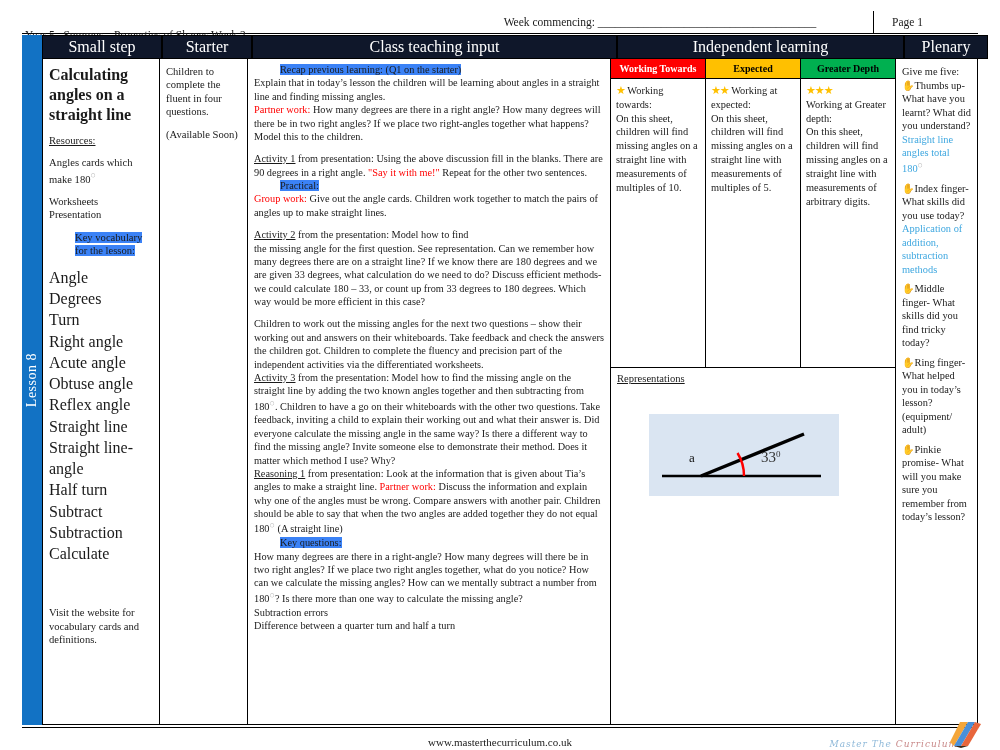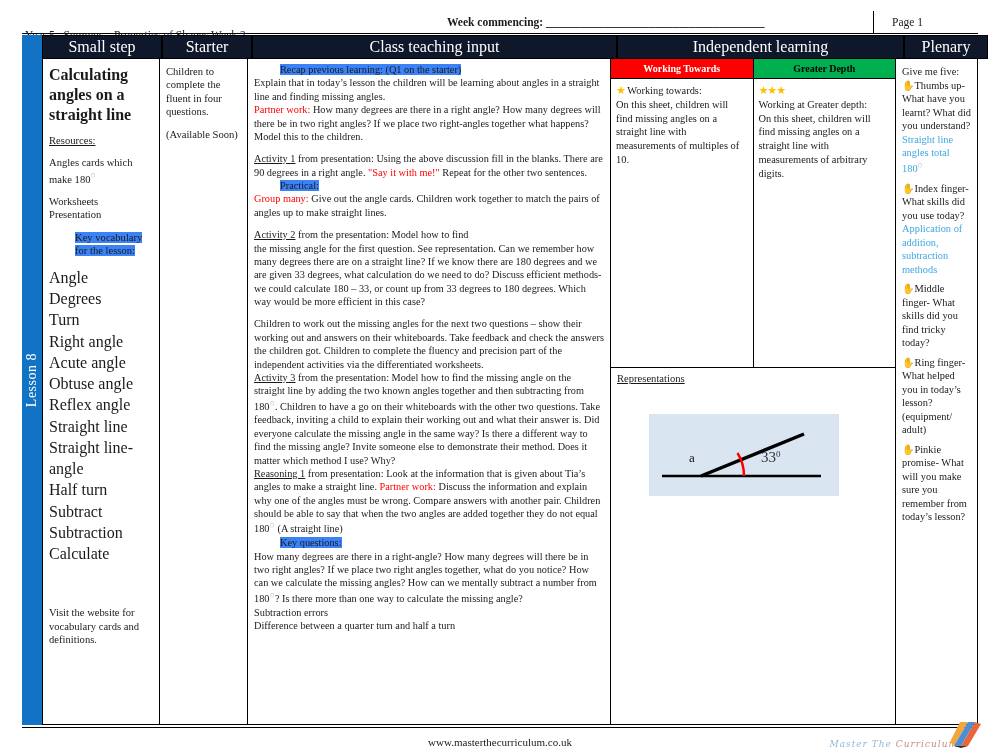--- a/index.html
+++ b/index.html
@@ -18,21 +18,21 @@
   .meta-row {
     position: absolute;
     left: 22px; top: 11px;
     width: 956px; height: 22px;
     border-bottom: 1.5px solid #000;
     display: flex;
     align-items: center;
     font-size: 11.5px;
   }
   .meta-title { flex: 0 0 400px; padding-left: 3px; white-space: nowrap; margin-top: 25px; }
-  .meta-week  { flex: 1; text-align: left; padding-left: 22px; white-space: nowrap; font-weight: bold; }
+  .meta-week  { flex: 1; text-align: center; padding-left: 22px; white-space: nowrap; }
   .meta-page  { flex: 0 0 86px; text-align: left; padding-left: 18px;
                 border-left: 1.5px solid #000; align-self: stretch;
                 display: flex; align-items: center; }
 
   
   .spine {
     position: absolute;
     left: 22px; top: 35px;
     width: 20px; height: 690px;
     background: #1272C4;
@@ -255,21 +255,21 @@
     </div>
 
     <div class="col c-class">
       <div class="pad teach">
         <p><span class="hl-tight">Recap previous learning: (Q1 on the starter)</span></p>
         <p>Explain that in today’s lesson the children will be learning about angles in a straight line and finding missing angles.</p>
         <p><span class="red">Partner work:</span><span> How many degrees are there in a right angle? How many degrees will there be in two right angles? If we place two right-angles together what happens? Model this to the children.</span></p>
         <div class="gap"></div>
         <p><span class="u">Activity 1</span><span> from presentation: Using the above discussion fill in the blanks. There are 90 degrees in a right angle. </span><span class="red">"Say it with me!"</span><span> Repeat for the other two sentences.</span></p>
         <p><span class="hl-tight">Practical:</span></p>
-        <p><span class="red">Group many:</span><span> Give out the angle cards. Children work together to match the pairs of angles up to make straight lines.</span></p>
+        <p><span class="red">Group work:</span><span> Give out the angle cards. Children work together to match the pairs of angles up to make straight lines.</span></p>
         <div class="gap"></div>
         <p><span class="u">Activity 2</span><span> from the presentation: Model how to find</span></p>
         <p>the missing angle for the first question. See representation. Can we remember how many degrees there are on a straight line? If we know there are 180 degrees and we are given 33 degrees, what calculation do we need to do? Discuss efficient methods- we could calculate 180 – 33, or count up from 33 degrees to 180 degrees. Which way would be more efficient in this case?</p>
         <div class="gap"></div>
         <p>Children to work out the missing angles for the next two questions – show their working out and answers on their whiteboards. Take feedback and check the answers the children got. Children to complete the fluency and precision part of the independent activities via the differentiated worksheets.</p>
         <p><span class="u">Activity 3</span><span> from the presentation: Model how to find the missing angle on the straight line by adding the two known angles together and then subtracting from 180</span><span class="deg">○</span><span>. Children to have a go on their whiteboards with the other two questions. Take feedback, inviting a child to explain their working out and what their answer is. Did everyone calculate the missing angle in the same way? Is there a different way to find the missing angle? Invite someone else to demonstrate their method. Does it matter which method I use? Why?</span></p>
         <p><span class="u">Reasoning 1</span><span> from presentation: Look at the information that is given about Tia’s angles to make a straight line. </span><span class="red">Partner work:</span><span> Discuss the information and explain why one of the angles must be wrong. Compare answers with another pair. Children should be able to say that when the two angles are added together they do not equal 180</span><span class="deg">○</span><span> (A straight line)</span></p>
         <p><span class="hl-tight">Key questions:</span></p>
         <p><span>How many degrees are there in a right-angle? How many degrees will there be in two right angles? If we place two right angles together, what do you notice? How can we calculate the missing angles? How can we mentally subtract a number from 180</span><span class="deg">○</span><span>? Is there more than one way to calculate the missing angle?</span></p>
         <p>Subtraction errors</p>
@@ -282,20 +282,27 @@
         <div class="indep-top">
 
           <div class="indep-cell">
             <div class="ind-head wt">Working Towards</div>
             <div class="ind-body">
               <span class="stars">★</span><span> Working towards:</span><br>
               <span>On this sheet, children will find missing angles on a straight line with measurements of multiples of 10.</span>
             </div>
           </div>
 
+          <div class="indep-cell">
+            <div class="ind-head ex">Expected</div>
+            <div class="ind-body">
+              <span class="stars">★★</span><span> Working at expected:</span><br>
+              <span> On this sheet, children will find missing angles on a straight line with measurements of multiples of 5.</span>
+            </div>
+          </div>
 
           <div class="indep-cell">
             <div class="ind-head gd">Greater Depth</div>
             <div class="ind-body">
               <span class="stars">★★★</span><br>
               <span>Working at Greater depth:</span><br>
               <span>On this sheet, children will find missing angles on a straight line with measurements of arbitrary digits.</span>
             </div>
           </div>
 

